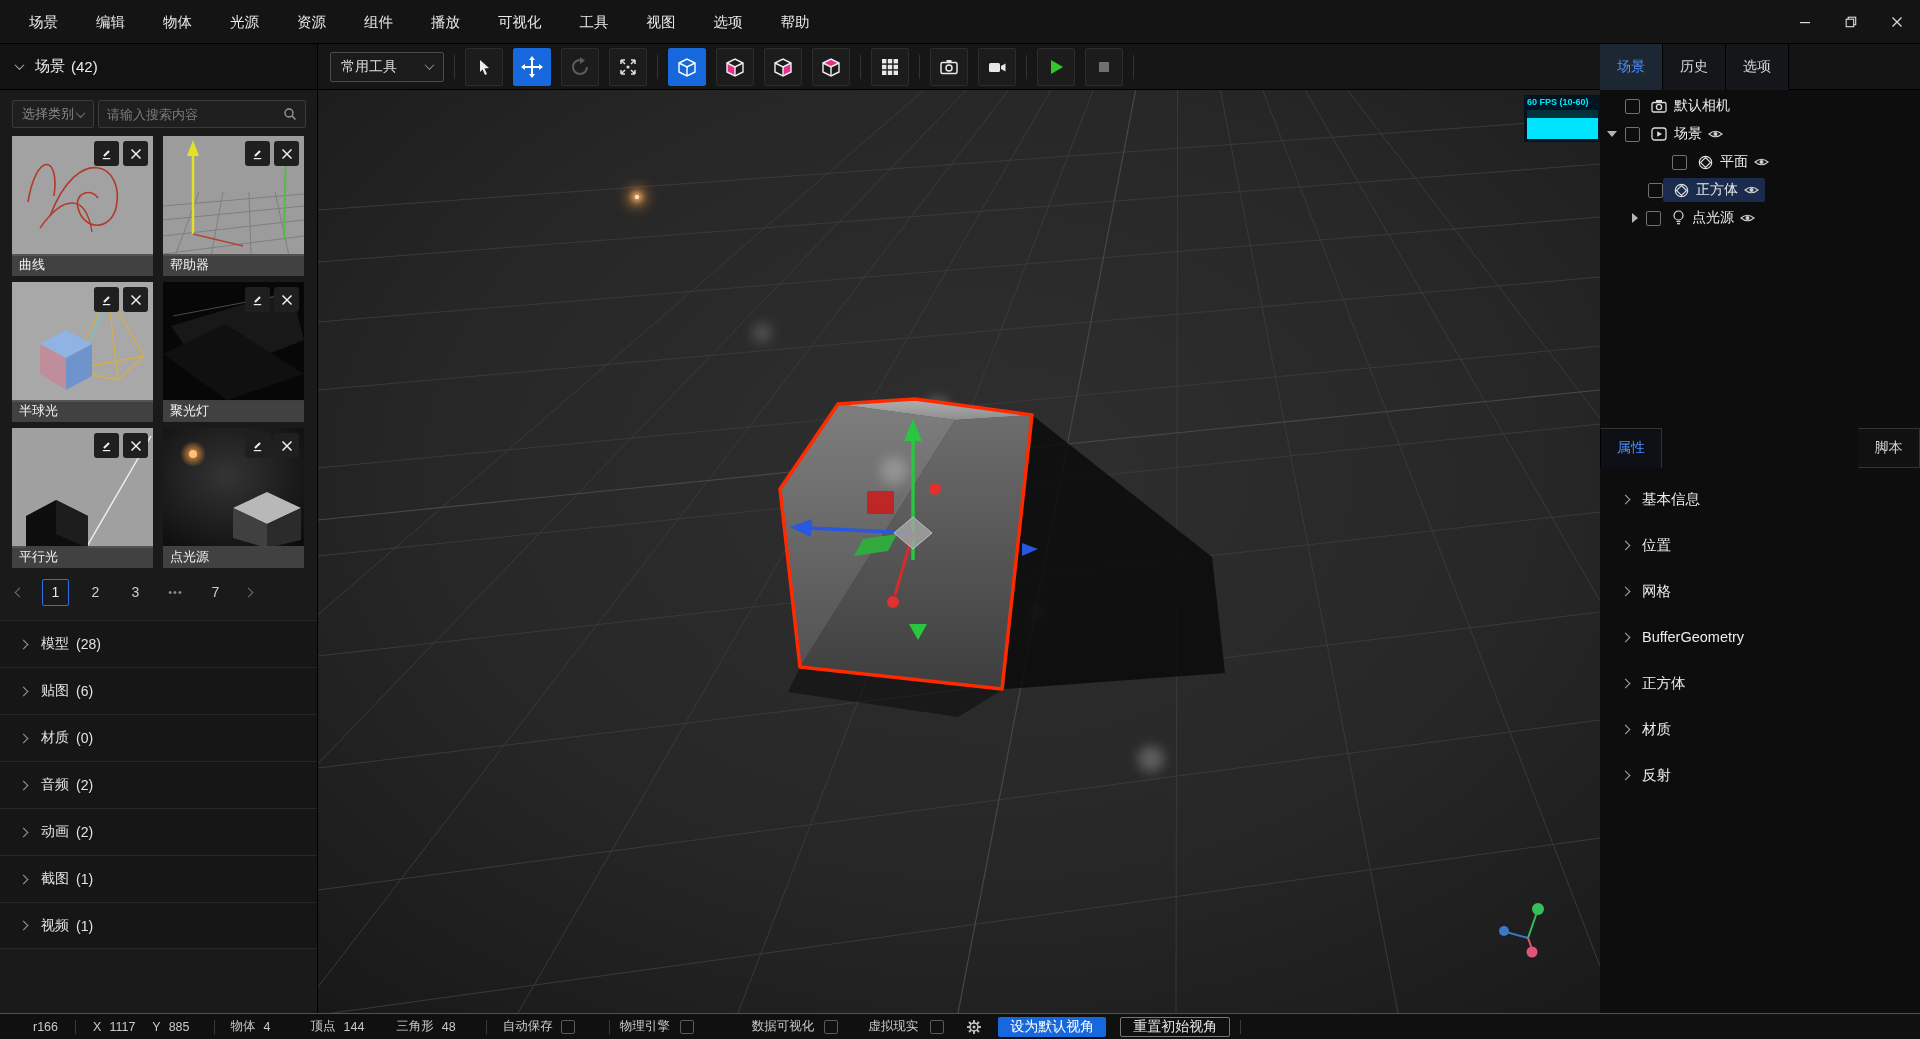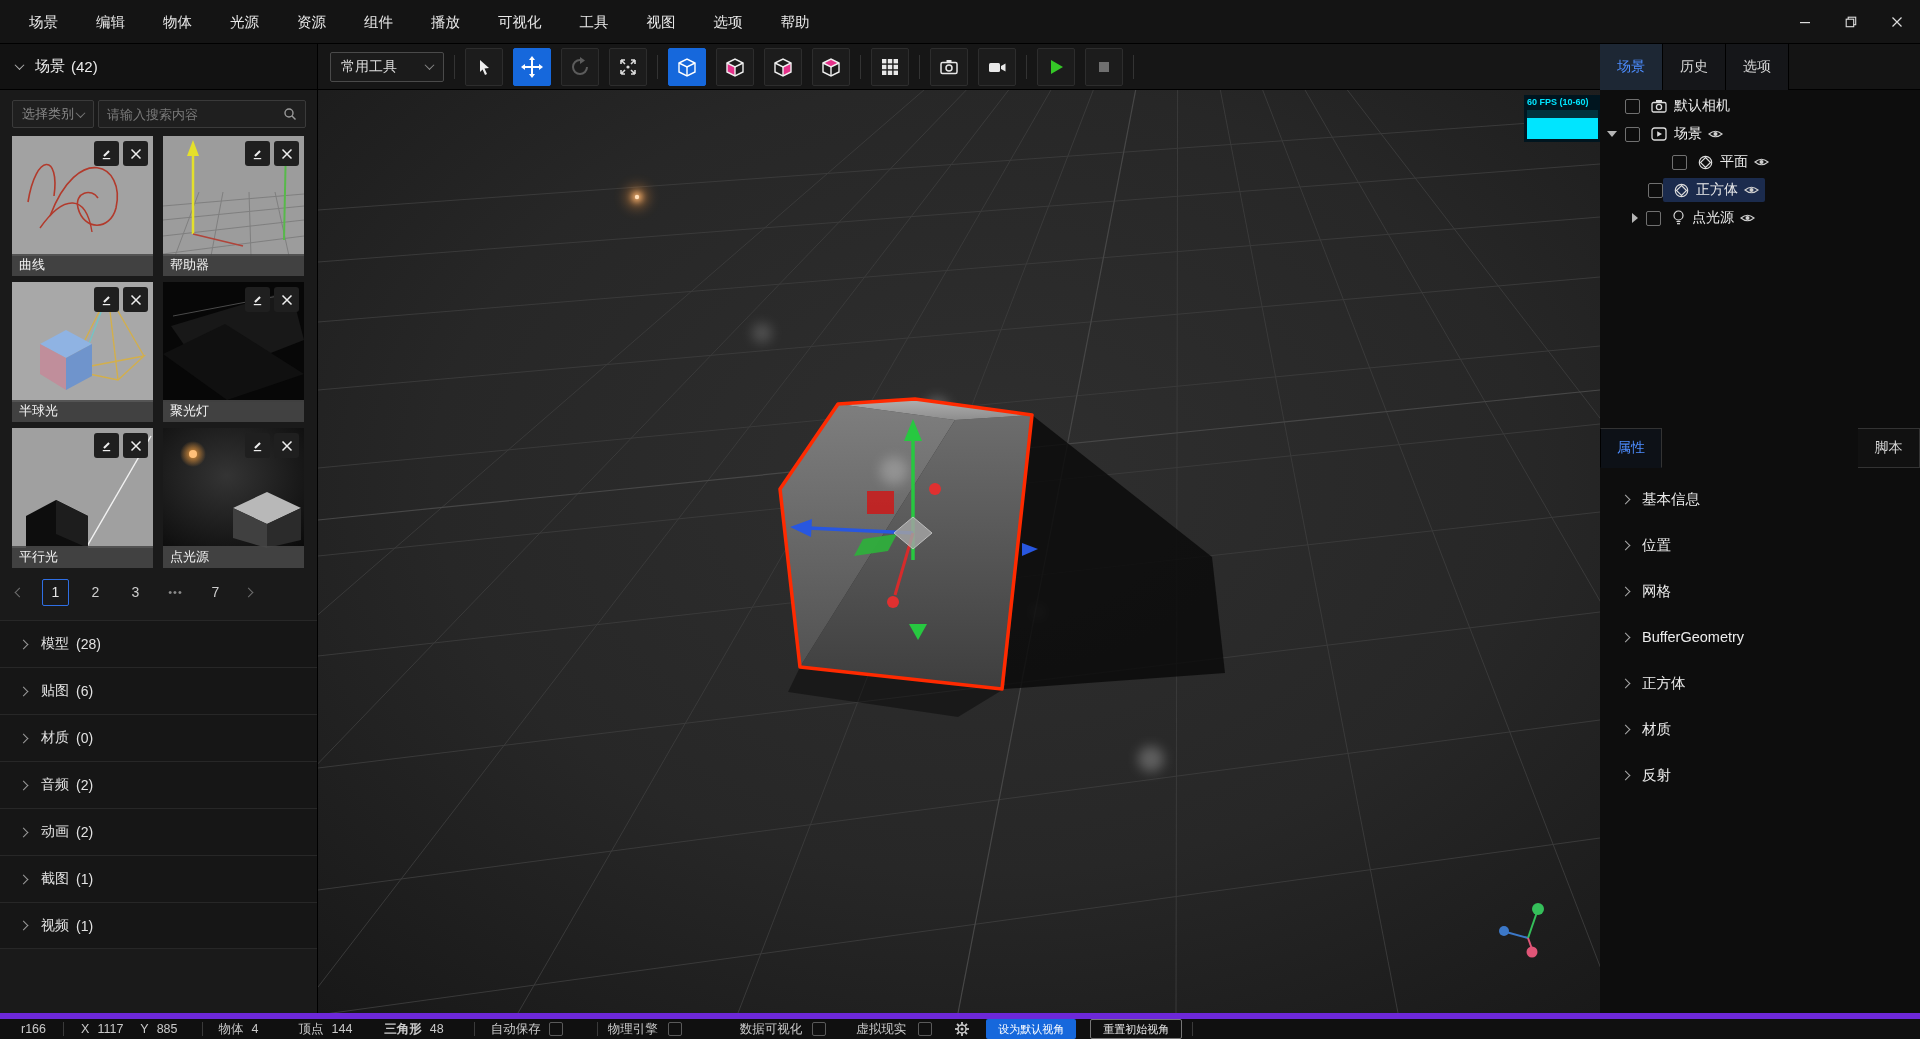--- a/index.html
+++ b/index.html
@@ -94,25 +94,25 @@
   .rp-dtab { width:62px; height:40px; border:1px solid #333; border-left:none; display:flex; align-items:center; justify-content:center;
              font-size:14px; color:#d8d8d8; background:#111; }
   .rp-dtab:first-child { border-left:1px solid #000; }
   .rp-dtab.active { color:#4d8dff; background:#0d1117; border-bottom-color:#0d1117; }
   .rp-sections { position:absolute; left:0; top:432px; width:100%; }
   .rp-section { height:46px; display:flex; align-items:center; padding-left:22px; }
   .rp-section .chev { border-color:#a8a8a8; }
   .rp-section .lbl { font-size:14.5px; color:#ececec; margin-left:13px; }
 
   
-  #statusbar { position:absolute; left:0; top:1013px; width:1920px; height:26px; background:#101010; border-top:6px solid #6d28d9;
-               display:flex; align-items:center; padding-left:21px; font-size:12.5px; color:#c9c9c9; }
+  #statusbar { position:absolute; left:0; top:1013px; width:1920px; height:26px; background:#101010; border-top:1px solid #6d28d9;
+               display:flex; align-items:center; padding-left:33px; font-size:12.5px; color:#c9c9c9; }
   .sb-sep { width:1px; height:14px; background:#3a3a3a; }
   .sb-cb { width:14px; height:14px; border:1px solid #5a5a5a; border-radius:2px; background:transparent; }
-  .sb-btn { height:20px; border-radius:2px; display:flex; align-items:center; padding:0 12px; font-size:11px; }
+  .sb-btn { height:20px; border-radius:2px; display:flex; align-items:center; padding:0 12px; font-size:14px; }
   .sb-btn.primary { background:#1668dc; color:#fff; }
   .sb-btn.outline { border:1px solid #777; color:#e5e5e5; }
 </style>
 </head>
 <body>
 
 <div id="topbar">
   <div id="menu">
     <span class="menu-item">场景</span>
     <span class="menu-item">编辑</span>
@@ -771,21 +771,21 @@
   <span class="sb-sep" style="margin-left:17px;"></span>
   <span style="margin-left:17px;">X</span>
   <span style="margin-left:8px;">1117</span>
   <span style="margin-left:17px;">Y</span>
   <span style="margin-left:8px;">885</span>
   <span class="sb-sep" style="margin-left:24px;"></span>
   <span style="margin-left:16px;">物体</span>
   <span style="margin-left:8px;">4</span>
   <span style="margin-left:40px;">顶点</span>
   <span style="margin-left:8px;">144</span>
-  <span style="margin-left:32px;font-weight:bold;">三角形</span>
+  <span style="margin-left:32px;">三角形</span>
   <span style="margin-left:8px;">48</span>
   <span class="sb-sep" style="margin-left:30px;"></span>
   <span style="margin-left:16px;">自动保存</span>
   <span class="sb-cb" style="margin-left:8px;"></span>
   <span class="sb-sep" style="margin-left:34px;"></span>
   <span style="margin-left:10px;">物理引擎</span>
   <span class="sb-cb" style="margin-left:10px;"></span>
   <span style="margin-left:58px;">数据可视化</span>
   <span class="sb-cb" style="margin-left:10px;"></span>
   <span style="margin-left:30px;">虚拟现实</span>

